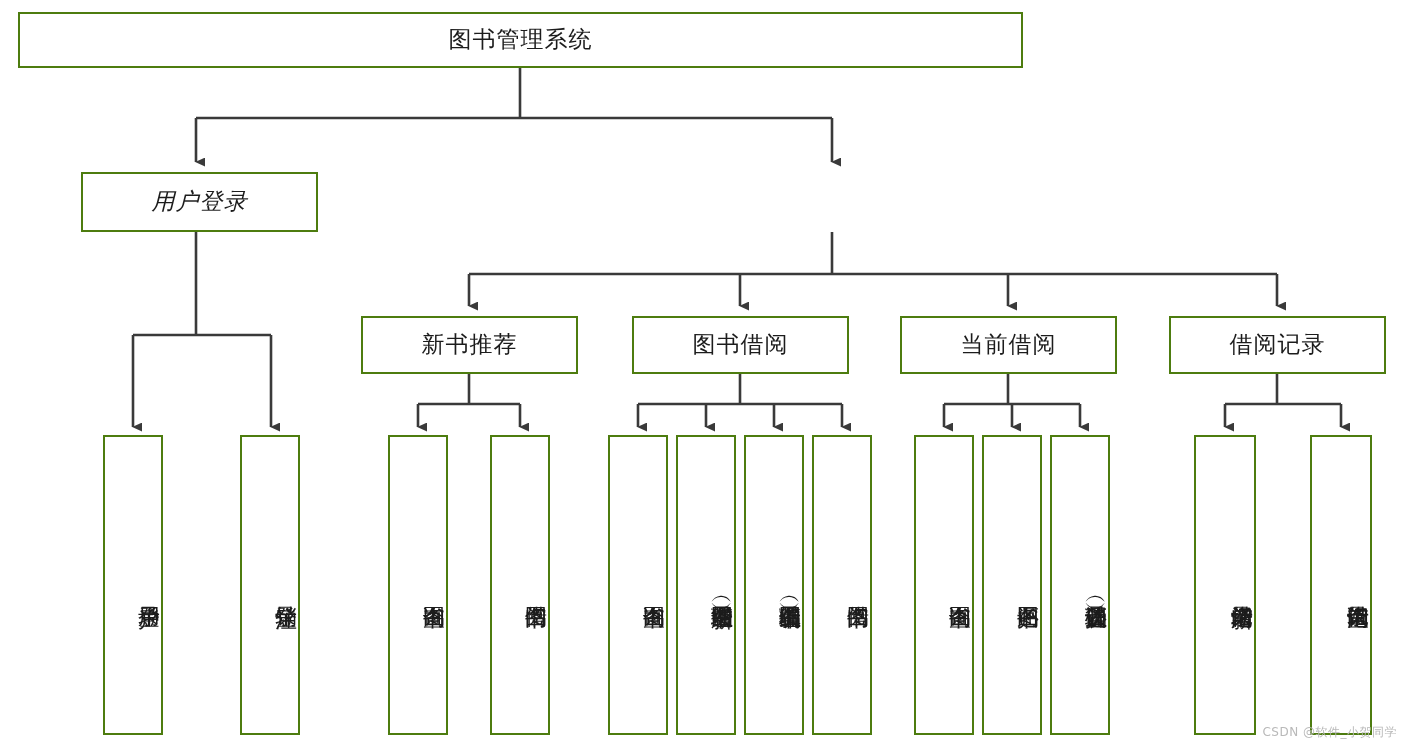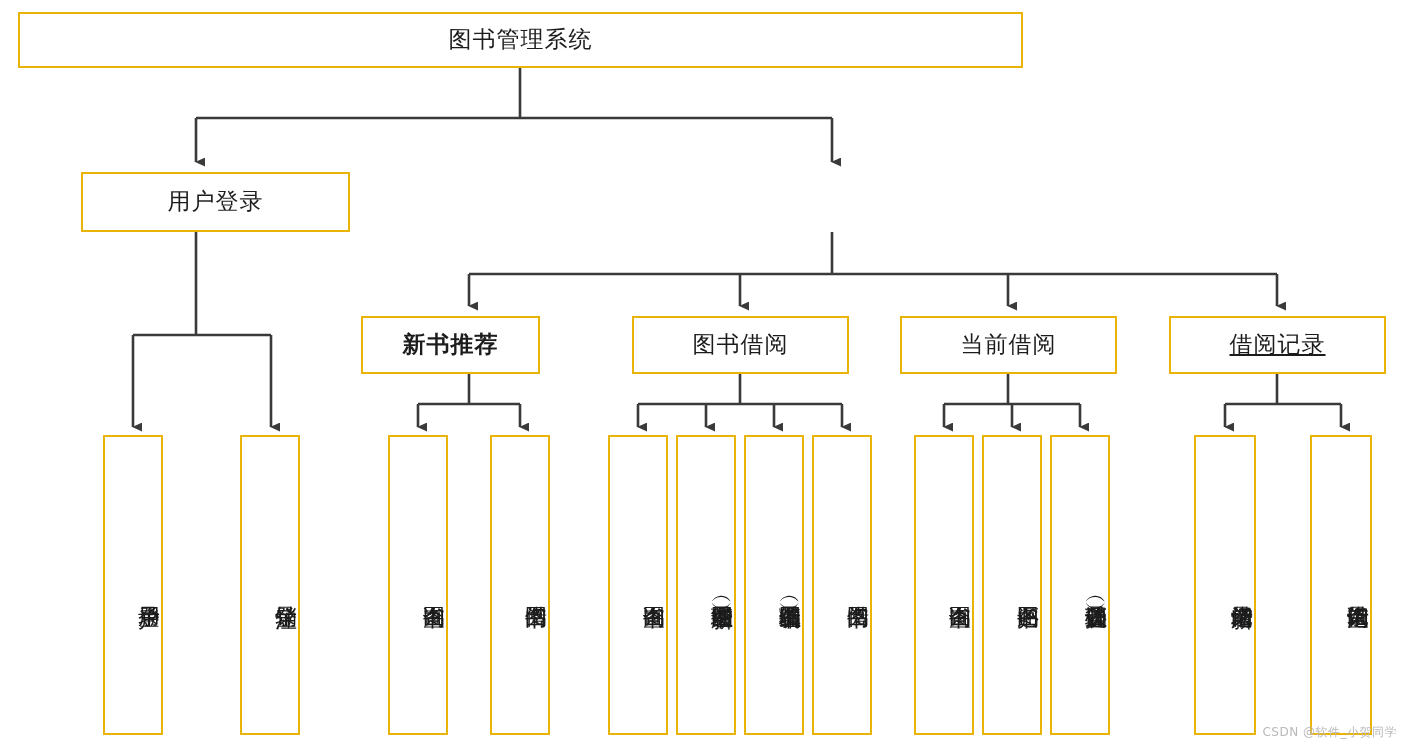--- a/index.html
+++ b/index.html
@@ -21,21 +21,21 @@
   #diagram-svg {
     position: absolute;
     left: 0;
     top: 0;
     width: 1405px;
     height: 747px;
   }
   .node {
     position: absolute;
     box-sizing: border-box;
-    border: 2px solid #eab308;
+    border: 2px solid #4d7c0f;
     background: #ffffff;
     display: flex;
     align-items: center;
     justify-content: center;
     color: #1c1c1c;
     z-index: 2;
   }
   .node-h {
     font-size: 23px;
     letter-spacing: 1px;
@@ -123,26 +123,26 @@
 
       <path d="M1277,374 L1277,404"></path>
       <path d="M1225,404 L1341,404"></path>
       <path d="M1225,404 L1225,427" marker-end="url(#arrowhead)"></path>
       <path d="M1341,404 L1341,427" marker-end="url(#arrowhead)"></path>
     </g>
   </svg>
 
   <div class="node node-h" style="left:18px; top:12px; width:1005px; height:56px;">图书管理系统</div>
 
-  <div class="node node-h" style="left:81px; top:172px; width:269px; height:60px;">用户登录</div>
+  <div class="node node-h" style="left:81px; top:172px; width:237px; height:60px;font-style:italic;">用户登录</div>
 
-  <div class="node node-h" style="left:361px; top:316px; width:179px; height:58px;font-weight:bold;">新书推荐</div>
+  <div class="node node-h" style="left:361px; top:316px; width:217px; height:58px;">新书推荐</div>
   <div class="node node-h" style="left:632px; top:316px; width:217px; height:58px;">图书借阅</div>
   <div class="node node-h" style="left:900px; top:316px; width:217px; height:58px;">当前借阅</div>
-  <div class="node node-h" style="left:1169px; top:316px; width:217px; height:58px;text-decoration:underline;">借阅记录</div>
+  <div class="node node-h" style="left:1169px; top:316px; width:217px; height:58px;">借阅记录</div>
 
   <div class="node node-v" style="left:103px; top:435px; width:60px; height:300px;">
     <span>用户登录</span>
   </div>
 
   <div class="node node-v" style="left:240px; top:435px; width:60px; height:300px;">
     <span>注销登录</span>
   </div>
 
   <div class="node node-v" style="left:388px; top:435px; width:60px; height:300px;">

